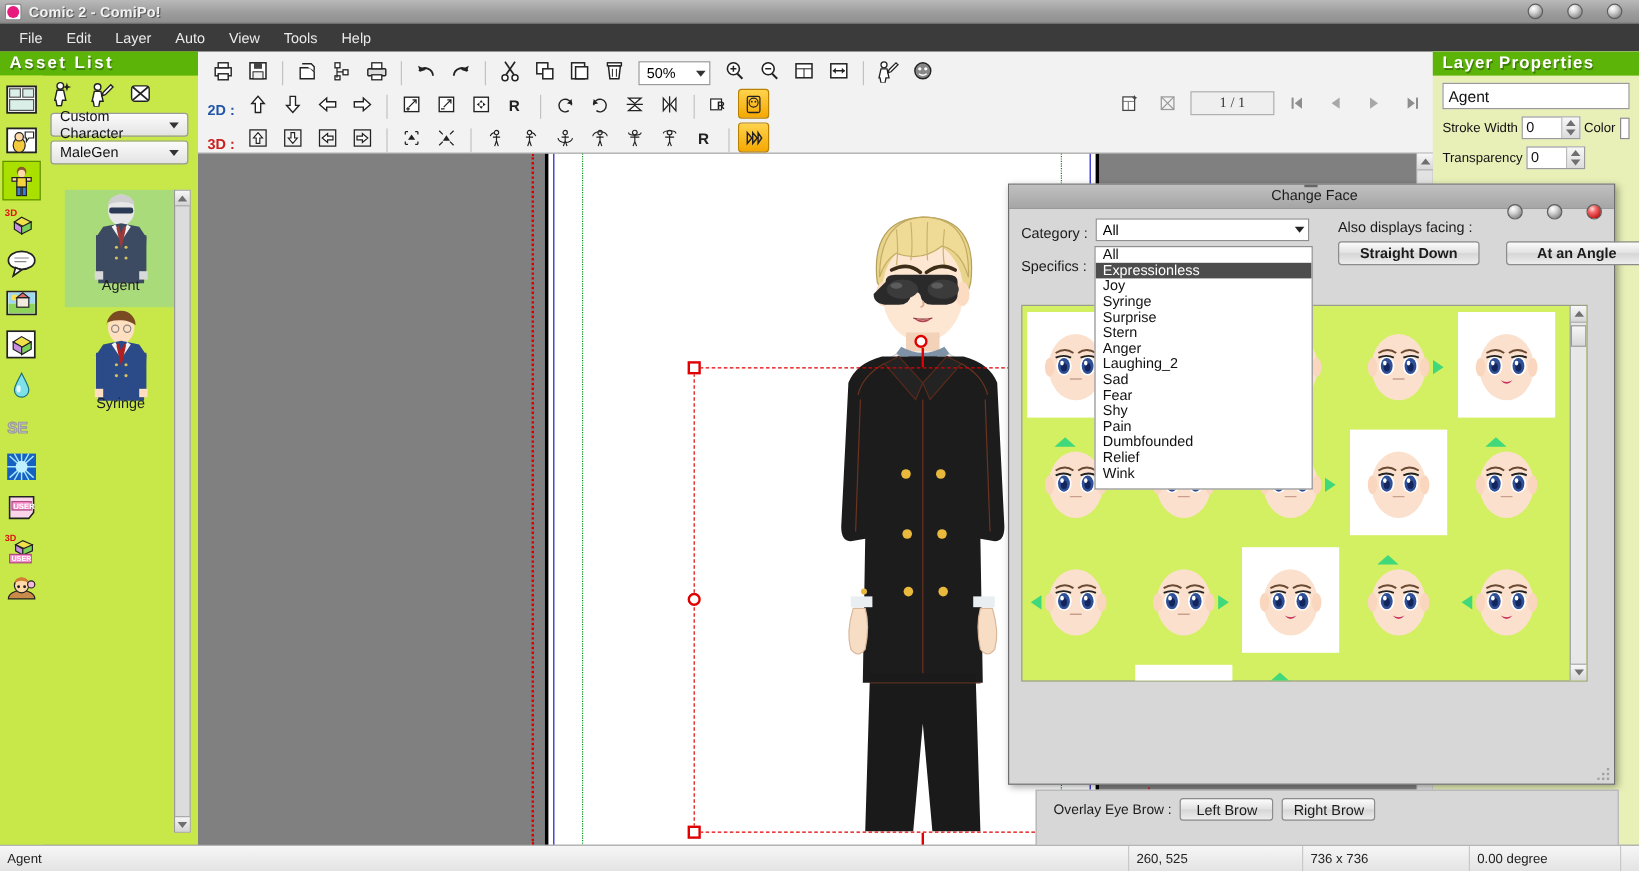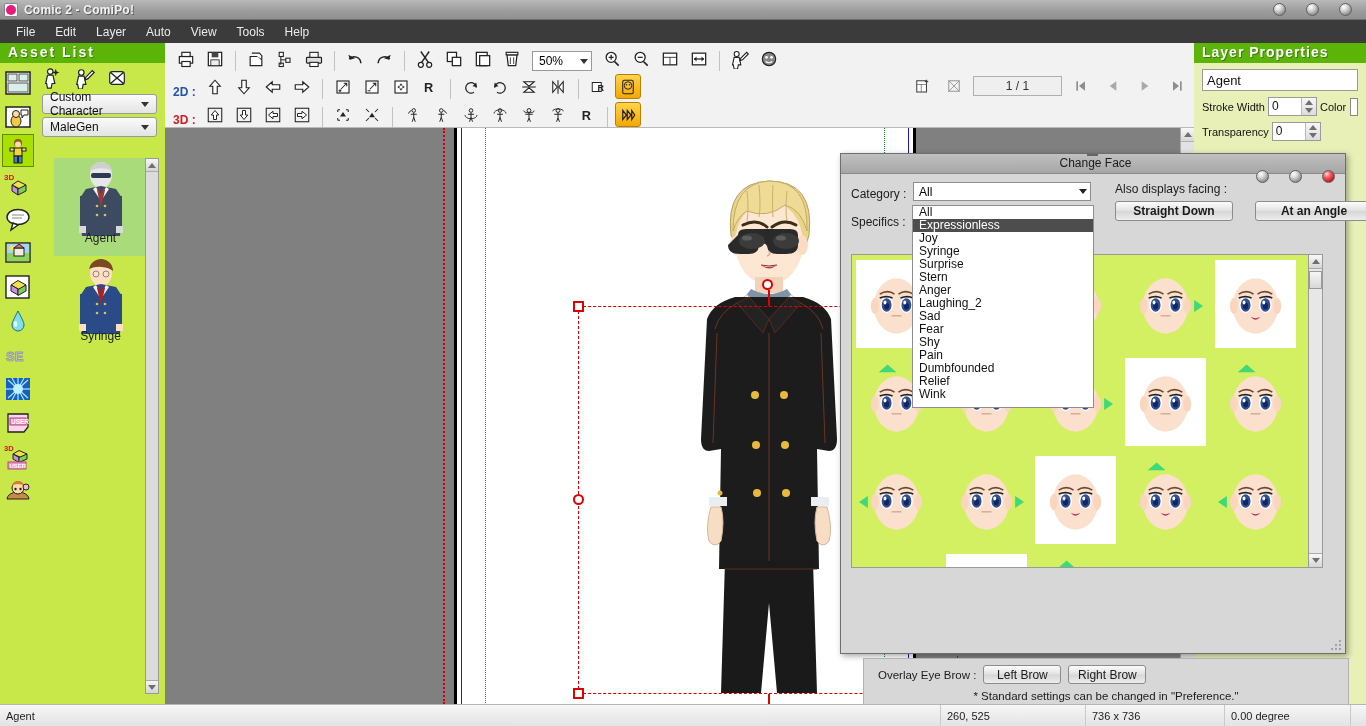--- a/index.html
+++ b/index.html
@@ -106,22 +106,22 @@
   .tb-sep { width:1px;height:20px;background:#c2c2c2; margin:0 4px; }
   .tb-prefix { font-size:12px; font-weight:bold; width:26px; }
   .tb-prefix.d2 { color:#2356a8; }
   .tb-prefix.d3 { color:#cc2020; }
   .zoom-combo {
     width:60px;height:20px;background:#fff;border:1px solid #9a9a9a;
     display:flex;align-items:center;padding:0 3px 0 6px;font-size:12px;margin:0 4px;
   }
   .zoom-combo .lbl{flex:1;}
   .page-box {
-    width:89px;height:20px;background:#efefef;border:1px solid #b0b0b0;
-    display:flex;align-items:center;justify-content:center;font-size:12px;color:#333;
+    width:70px;height:20px;background:#efefef;border:1px solid #b0b0b0;
+    display:flex;align-items:center;justify-content:center;font-size:12px;color:#333;font-family:Liberation Serif, serif;
   }
 
   
   .canvas-area {
     position:absolute; left:165px; top:128px; right:172px; bottom:22px;
     background:#808080; overflow:hidden;
   }
   .page-white { position:absolute; left:289px; top:0px; width:462px; height:580px; background:#fff;
       border-left:3px solid #000; border-right:3px solid #000; border-bottom:3px solid #000;}
   .guide-blue { position:absolute; top:0; bottom:0; width:1px; background:#1a1ad0; }
@@ -1498,21 +1498,20 @@
               </div>
           </div>
         </div>
 
         <div class="brow-panel">
           <div class="brow-row">
             <span class="brow-lbl">Overlay Eye Brow :</span>
             <span class="btn brow">Left Brow</span>
             <span class="btn brow">Right Brow</span>
           </div>
-          <div class="brow-note">* Standard settings can be changed in "Preference."</div>
         </div>
 
         <div class="dlg-footer">
           <div class="btn preview">Preview</div>
           <div class="chk-wrap">
             <span class="chk"></span>
             <span>Auto Preview</span>
           </div>
           <div class="footer-right">
             <div class="btn ok">OK</div>

